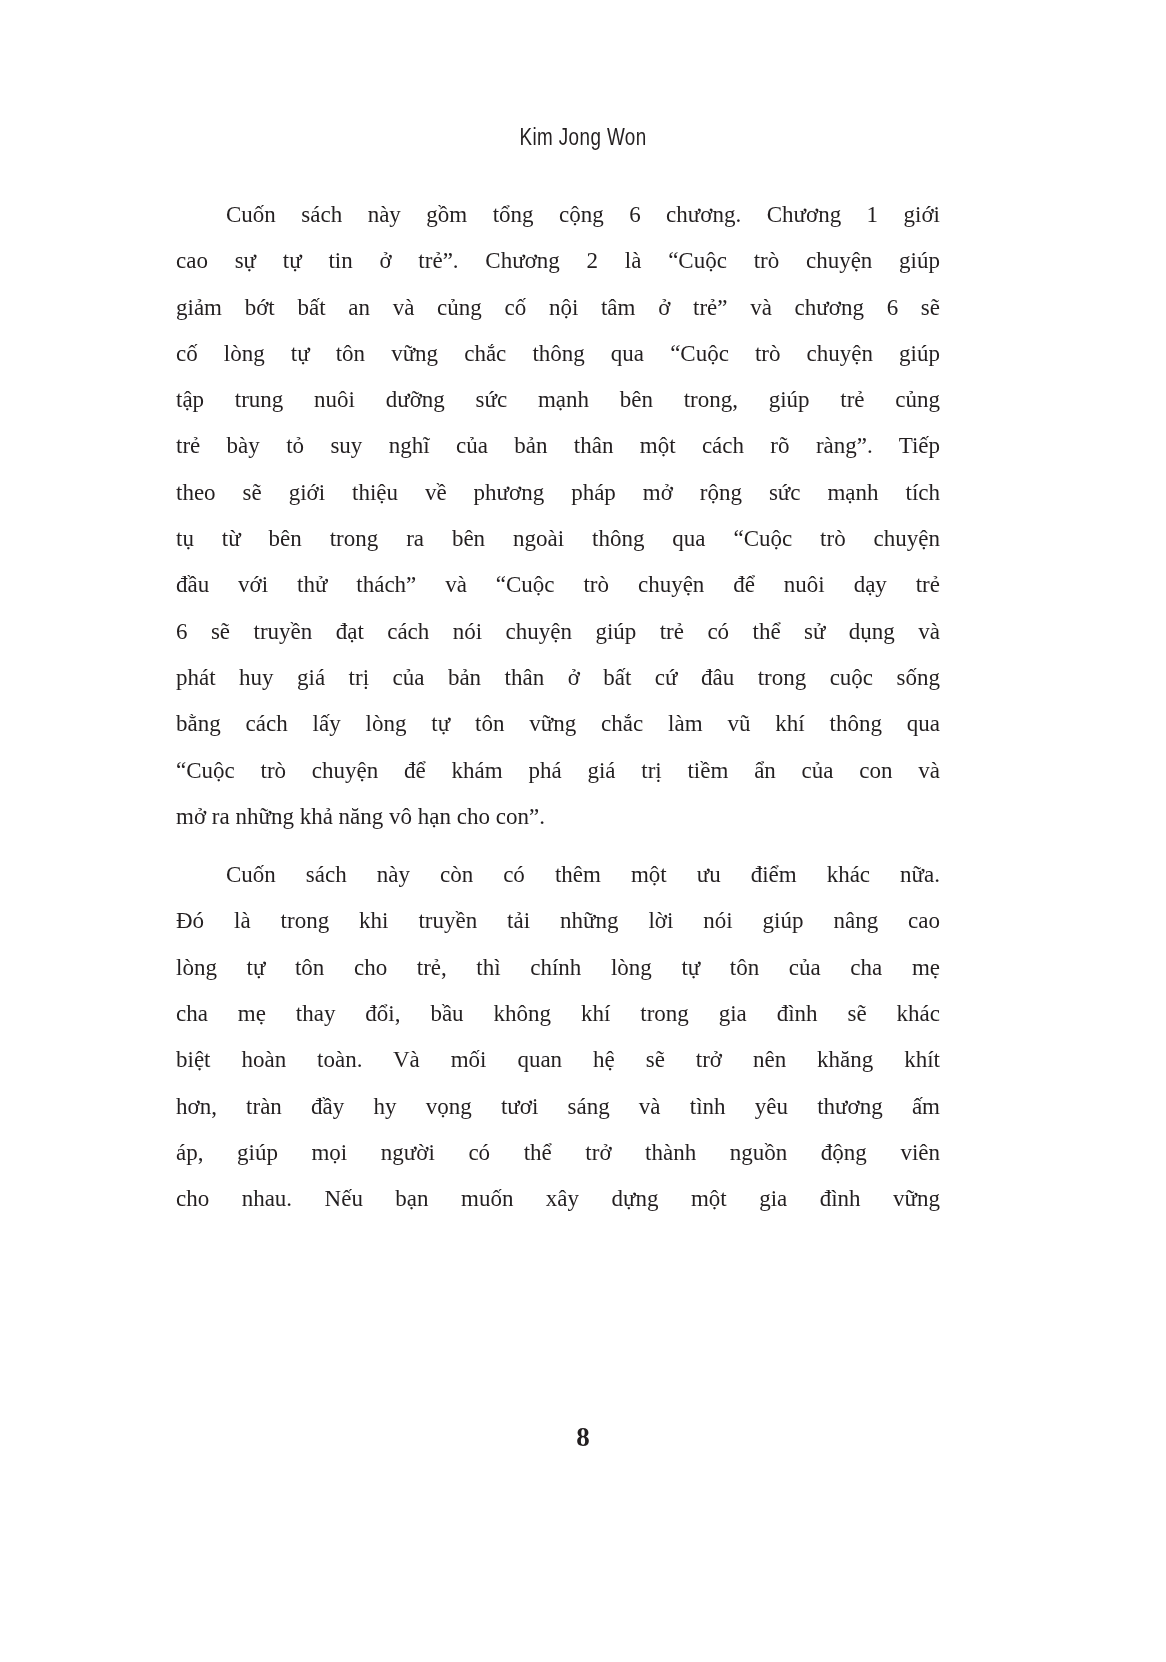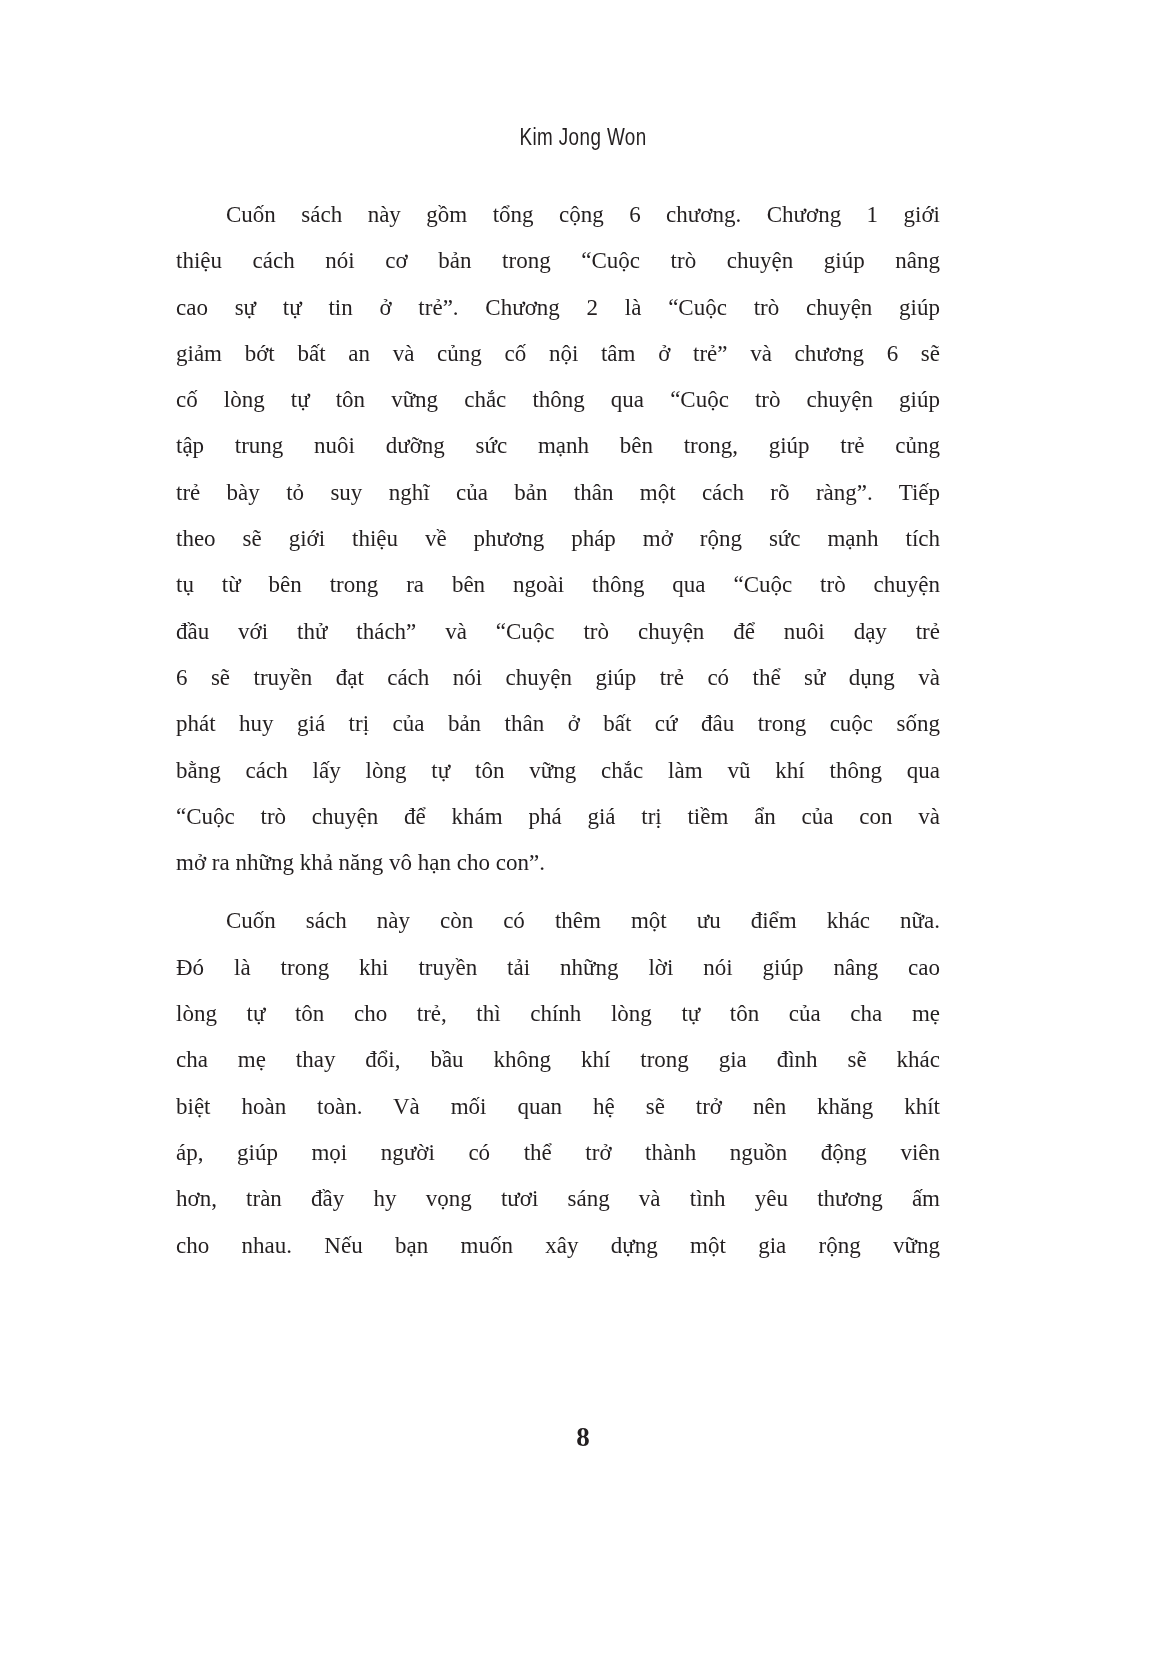--- a/index.html
+++ b/index.html
@@ -70,21 +70,20 @@
 <body>
 
 <div>
 
   <div class="running-header">Kim Jong Won</div>
 
   <div class="body-text">
 
     <div>
       <span class="line indent">Cuốn sách này gồm tổng cộng 6 chương. Chương 1 giới</span>
-      <span class="line">thiệu cách nói cơ bản trong “Cuộc trò chuyện giúp nâng</span>
       <span class="line">cao sự tự tin ở trẻ”. Chương 2 là “Cuộc trò chuyện giúp</span>
       <span class="line">giảm bớt bất an và củng cố nội tâm ở trẻ” và chương 6 sẽ</span>
       <span class="line">cố lòng tự tôn vững chắc thông qua “Cuộc trò chuyện giúp</span>
       <span class="line">tập trung nuôi dưỡng sức mạnh bên trong, giúp trẻ củng</span>
       <span class="line">trẻ bày tỏ suy nghĩ của bản thân một cách rõ ràng”. Tiếp</span>
       <span class="line">theo sẽ giới thiệu về phương pháp mở rộng sức mạnh tích</span>
       <span class="line">tụ từ bên trong ra bên ngoài thông qua “Cuộc trò chuyện</span>
       <span class="line">đầu với thử thách” và “Cuộc trò chuyện để nuôi dạy trẻ</span>
       <span class="line">6 sẽ truyền đạt cách nói chuyện giúp trẻ có thể sử dụng và</span>
       <span class="line">phát huy giá trị của bản thân ở bất cứ đâu trong cuộc sống</span>
@@ -92,22 +91,22 @@
       <span class="line">“Cuộc trò chuyện để khám phá giá trị tiềm ẩn của con và</span>
       <span class="line last">mở ra những khả năng vô hạn cho con”.</span>
     </div>
 
     <div>
       <span class="line indent para-gap">Cuốn sách này còn có thêm một ưu điểm khác nữa.</span>
       <span class="line">Đó là trong khi truyền tải những lời nói giúp nâng cao</span>
       <span class="line">lòng tự tôn cho trẻ, thì chính lòng tự tôn của cha mẹ</span>
       <span class="line">cha mẹ thay đổi, bầu không khí trong gia đình sẽ khác</span>
       <span class="line">biệt hoàn toàn. Và mối quan hệ sẽ trở nên khăng khít</span>
+      <span class="line">hơn, tràn đầy hy vọng tươi sáng và tình yêu thương ấm</span>
       <span class="line">áp, giúp mọi người có thể trở thành nguồn động viên</span>
-      <span class="line">hơn, tràn đầy hy vọng tươi sáng và tình yêu thương ấm</span>
-      <span class="line">cho nhau. Nếu bạn muốn xây dựng một gia rộng vững</span>
+      <span class="line">cho nhau. Nếu bạn muốn xây dựng một gia đình vững</span>
     </div>
 
   </div>
 
   <div class="page-number">8</div>
 
 </div>
 
 </body></html>

